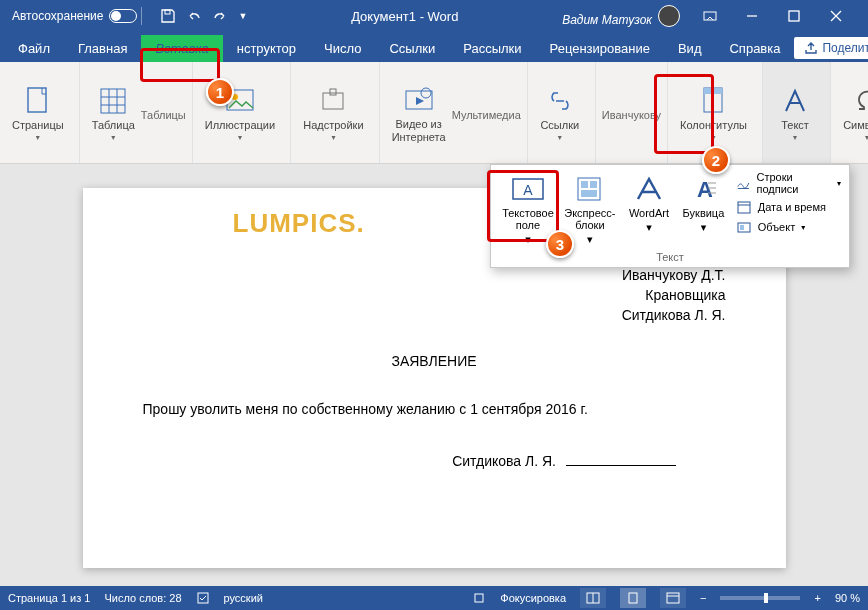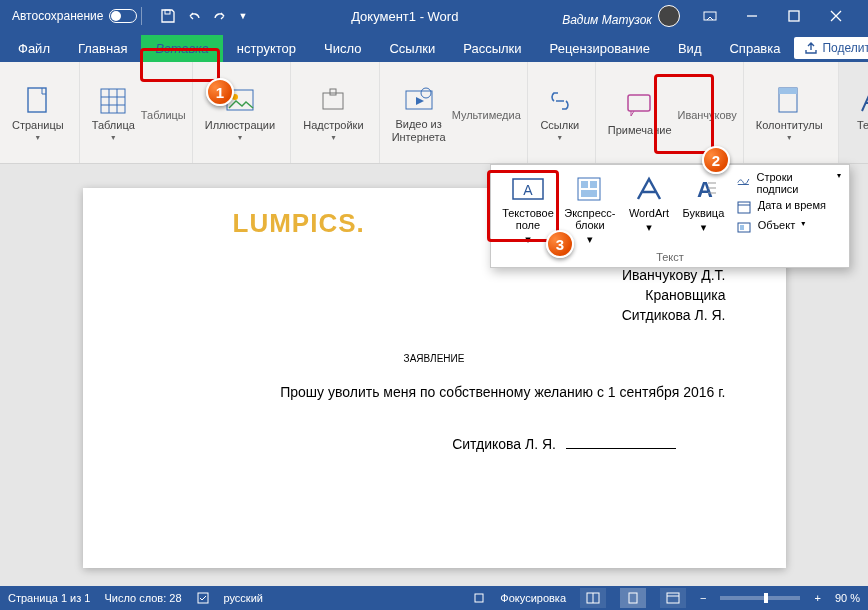--- a/index.html
+++ b/index.html
@@ -34,32 +34,32 @@
 .bigbtn .ic { width: 32px; height: 32px; display: flex; align-items: center; justify-content: center; }
 .bigbtn .txt { font-size: 11px; }
 .bigbtn .arrow { font-size: 8px; color: #666; }
 
 
 .textpanel { position: absolute; left: 490px; top: 164px; background: #fff; border: 1px solid #c8c8c8; box-shadow: 2px 4px 10px rgba(0,0,0,.25); padding: 6px 8px 4px; z-index: 50; width: 360px; }
 .textpanel .row { display: flex; gap: 4px; align-items: flex-start; }
 .tpbtn { display: flex; flex-direction: column; align-items: center; gap: 2px; width: 62px; font-size: 11px; text-align: center; line-height: 1.1; padding: 2px; cursor: pointer; }
 .tpbtn .ic { width: 36px; height: 32px; display: flex; align-items: center; justify-content: center; }
 .tpside { display: flex; flex-direction: column; gap: 4px; font-size: 11px; margin-left: 4px; }
-.tpside .mini { display: flex; gap: 6px; cursor: pointer; }
+.tpside .mini { display: flex; align-items: center; gap: 6px; cursor: pointer; }
 .tpside svg { width: 16px; height: 16px; }
 .textpanel .plabel { text-align: center; font-size: 11px; color: #666; margin-top: 4px; }
 
 
 .docarea { position: absolute; left: 0; top: 164px; right: 0; bottom: 24px; background: #e6e6e6; overflow: hidden; }
 .page { background: #fff; margin: 24px auto 0; width: 703px; min-height: 380px; box-shadow: 0 2px 8px rgba(0,0,0,.25); padding: 36px 60px 40px 60px; font-family: "Times New Roman", serif; font-size: 14px; color: #000; position: relative; }
 .watermark { position: absolute; left: 150px; top: 20px; font-family: Arial, sans-serif; font-weight: 700; font-size: 26px; color: #e8b23a; letter-spacing: 1px; }
 .rblock { text-align: right; margin-left: 340px; line-height: 1.45; }
 .rblock2 { text-align: right; margin-left: 340px; line-height: 1.45; }
-.dtitle { text-align: center; margin-top: 28px; font-size: 10px; }
-.dbody { margin-top: 20px; text-align: right; }
+.dtitle { text-align: center; margin-top: 28px; font-size: 14px; }
+.dbody { margin-top: 32px; }
 .signline { margin-top: 36px; text-align: center; margin-left: 260px; }
 .signline .uline { display: inline-block; border-bottom: 1px solid #000; width: 110px; vertical-align: baseline; margin-left: 6px; }
 
 
 .statusbar { position: absolute; left: 0; right: 0; bottom: 0; height: 24px; background: #2b579a; color: #fff; font-size: 11px; display: flex; align-items: center; padding: 0 8px; gap: 14px; justify-content: space-between; }
 .statusbar .spacer { flex: 1; }
 .statusbar .viewbtn { width: 26px; height: 20px; display: flex; align-items: center; justify-content: center; background: rgba(255,255,255,.1); }
 .statusbar .slider { width: 80px; height: 4px; background: rgba(255,255,255,.3); position: relative; }
 .statusbar .slider::after { content: ""; position: absolute; left: 44px; top: -3px; width: 4px; height: 10px; background: #fff; }
 
@@ -225,29 +225,20 @@
             <path d="M8 12a5 5 0 0 1 0-8h4M20 12a5 5 0 0 1 0 8h-4M10 12h8" fill="none" stroke="#3a6fb7" stroke-width="1.6"></path>
           </svg>
         </span>
       <span class="txt">Ссылки</span>
       <span class="arrow">▾</span>
     </div>
     <span class="label">&nbsp;</span>
   </div>
 
   <div class="group">
-    <div class="bigbtn">
-      <span class="ic">
-          <svg width="28" height="26" viewBox="0 0 28 26">
-            <rect x="2" y="2" width="22" height="16" rx="2" fill="none" stroke="#b84a9b" stroke-width="1.5"></rect>
-            <path d="M8 18l-3 5v-5" fill="none" stroke="#b84a9b"></path>
-          </svg>
-        </span>
-      <span class="txt">Примечание</span>
-    </div>
     <span class="label">Иванчукову</span>
   </div>
 
   <div class="group">
     <div class="bigbtn">
       <span class="ic">
           <svg width="26" height="30" viewBox="0 0 26 30">
             <rect x="3" y="2" width="18" height="24" fill="none" stroke="#3a6fb7"></rect>
             <rect x="3" y="2" width="18" height="6" fill="#9cc2e8"></rect>
           </svg>

